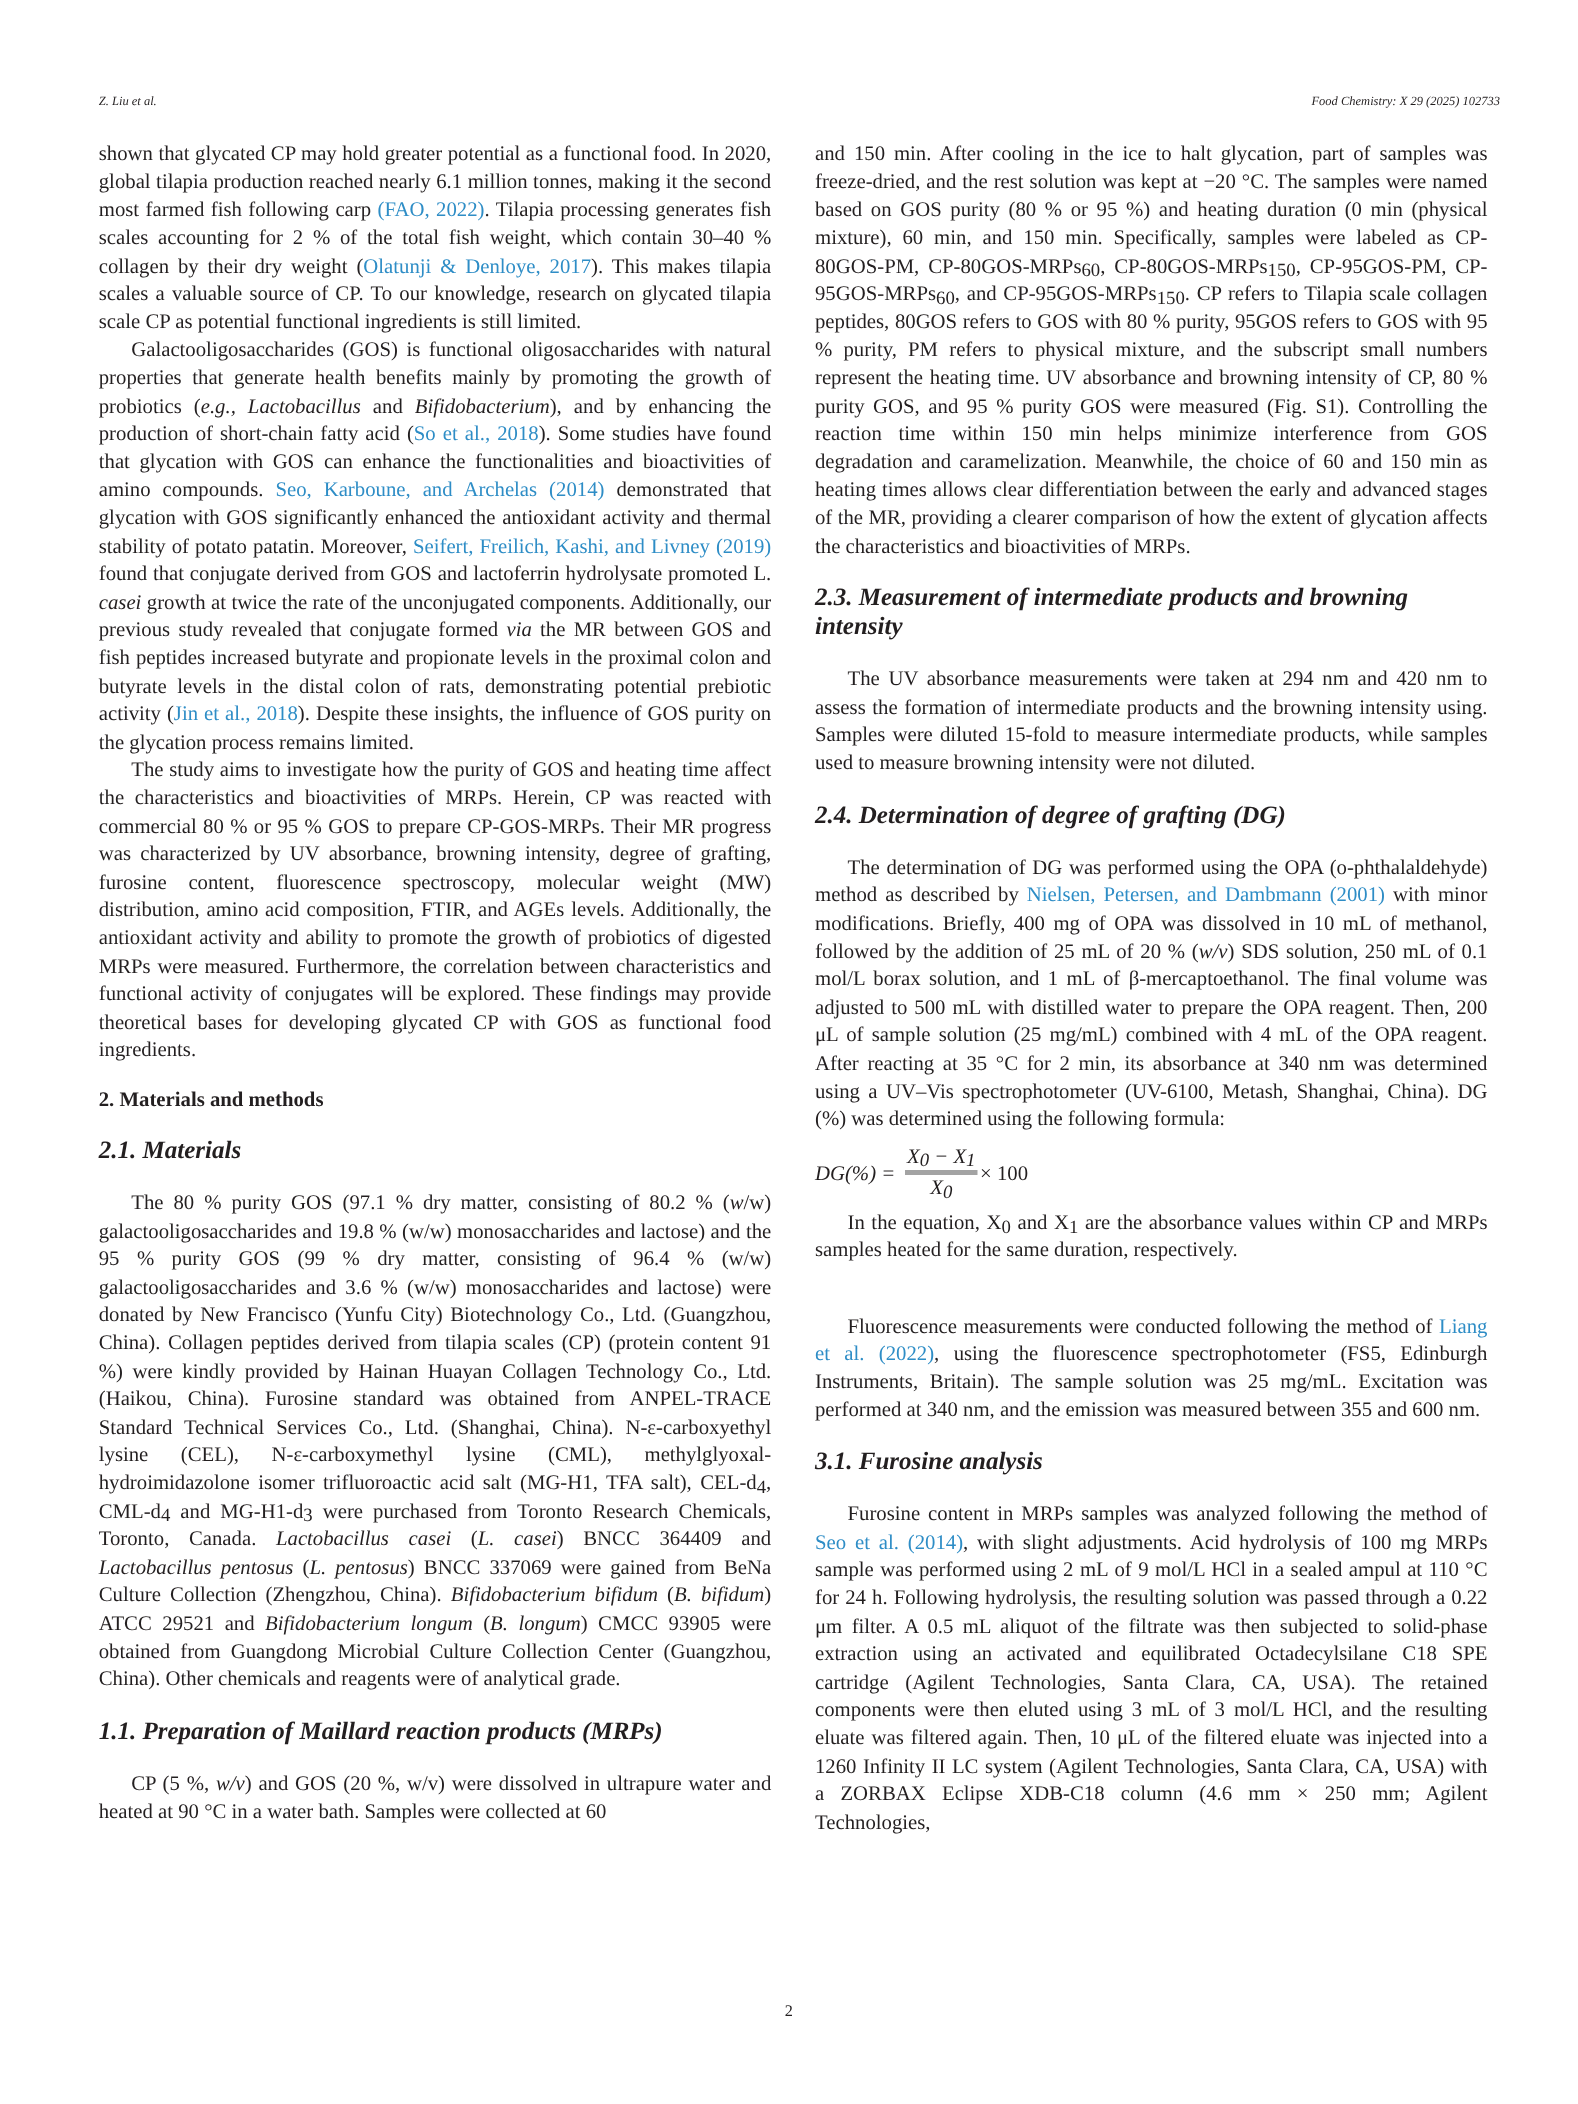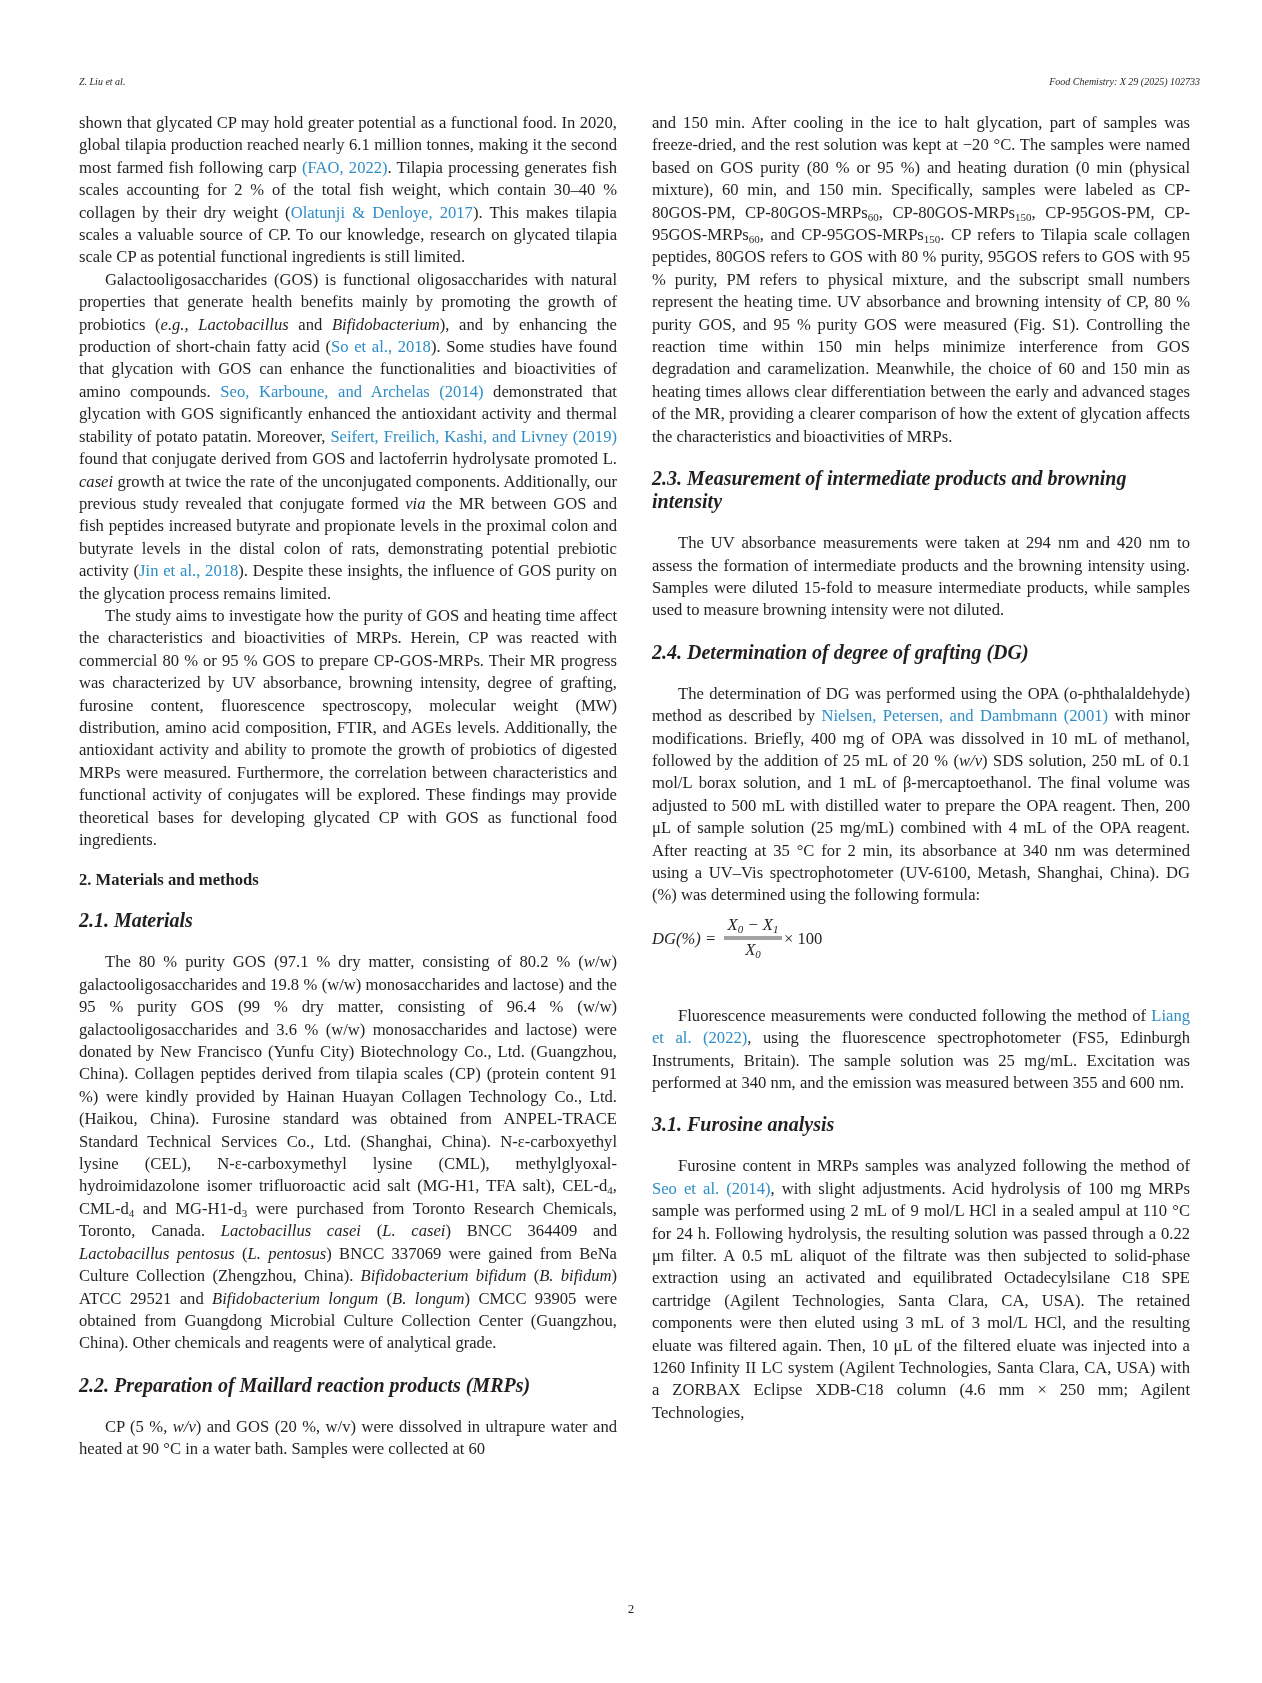--- a/index.html
+++ b/index.html
@@ -10,21 +10,21 @@
   .rh-right { right:62px; }
   .col { position:absolute; top:112px; width:538px; }
   .col-left { left:79px; }
   .col-right { left:652px; }
   p { margin:0; font-size:16.6px; line-height:22.4px; text-align:justify; hyphens:manual; }
   p.indent { text-indent:26px; }
   .sec-head { font-weight:bold; font-size:16.6px; margin:0; }
   .sub-head { font-style:italic; font-size:20px; margin:0; }
   .link { color:#2e8dc6; }
   i { font-style:italic; }
-  sub { font-size:11px; vertical-align:-3px; line-height:0; }
+  sub { font-size:15px; vertical-align:-3px; line-height:0; }
   .formula { position:relative; height:52px; font-size:16.6px; }
   .formula .lhs { position:absolute; left:0; top:14px; font-style:italic; }
   .formula .frac { position:absolute; left:72px; top:0; text-align:center; width:58px; }
   .formula .num { display:block; font-style:italic; border-bottom:4px solid #a3a3a3; padding-bottom:1px; line-height:20px; }
   .formula .den { display:block; font-style:italic; line-height:20px; }
   .formula .rhs { position:absolute; left:132px; top:14px; }
   .page-num { position:absolute; top:1601px; left:0; width:1262px; text-align:center; font-size:13px; }
 </style>
 </head>
 <body>
@@ -41,21 +41,21 @@
 
   <div style="height:19px"></div>
   <h2 class="sec-head">2.  Materials and methods</h2>
   <div style="height:19px"></div>
   <h3 class="sub-head">2.1.  Materials</h3>
   <div style="height:19px"></div>
 
   <p class="indent"><span>The 80 % purity GOS (97.1 % dry matter, consisting of 80.2 % (</span><i>w</i><span>/w) galactooligosaccharides and 19.8 % (w/w) monosaccharides and lactose) and the 95 % purity GOS (99 % dry matter, consisting of 96.4 % (w/w) galactooligosaccharides and 3.6 % (w/w) monosaccharides and lactose) were donated by New Francisco (Yunfu City) Biotechnology Co., Ltd. (Guangzhou, China). Collagen peptides derived from tilapia scales (CP) (protein content 91 %) were kindly provided by Hainan Huayan Collagen Technology Co., Ltd. (Haikou, China). Furosine standard was obtained from ANPEL-TRACE Standard Technical Services Co., Ltd. (Shanghai, China). N-ε-carboxyethyl lysine (CEL), N-ε-carboxymethyl lysine (CML), methylglyoxal-hydroimidazolone isomer trifluoroactic acid salt (MG-H1, TFA salt), CEL-d</span><sub>4</sub><span>, CML-d</span><sub>4</sub><span> and MG-H1-d</span><sub>3</sub><span> were pur­chased from Toronto Research Chemicals, Toronto, Canada. </span><i>Lactoba­cillus casei</i><span> (</span><i>L. casei</i><span>) BNCC 364409 and </span><i>Lactobacillus pentosus</i><span> (</span><i>L. pentosus</i><span>) BNCC 337069 were gained from BeNa Culture Collection (Zhengzhou, China). </span><i>Bifidobacterium bifidum</i><span> (</span><i>B. bifidum</i><span>) ATCC 29521 and </span><i>Bifido­bacterium longum</i><span> (</span><i>B. longum</i><span>) CMCC 93905 were obtained from Guang­dong Microbial Culture Collection Center (Guangzhou, China). Other chemicals and reagents were of analytical grade.</span></p>
 
   <div style="height:19px"></div>
-  <h3 class="sub-head">2.2.  Preparation of Maillard reaction products (MRPs)</h3>
+  <h3 class="sub-head">1.1.  Preparation of Maillard reaction products (MRPs)</h3>
   <div style="height:19px"></div>
 
   <p class="indent"><span>CP (5 %, </span><i>w/v</i><span>) and GOS (20 %, w/v) were dissolved in ultrapure water and heated at 90 °C in a water bath. Samples were collected at 60</span></p>
 </div>
 
 <div class="col col-right">
   <p><span>and 150 min. After cooling in the ice to halt glycation, part of samples was freeze-dried, and the rest solution was kept at −20 °C. The samples were named based on GOS purity (80 % or 95 %) and heating duration (0 min (physical mixture), 60 min, and 150 min. Specifically, samples were labeled as CP-80GOS-PM, CP-80GOS-MRPs</span><sub>60</sub><span>, CP-80GOS-MRPs</span><sub>150</sub><span>, CP-95GOS-PM, CP-95GOS-MRPs</span><sub>60</sub><span>, and CP-95GOS-MRPs</span><sub>150</sub><span>. CP refers to Tilapia scale collagen peptides, 80GOS refers to GOS with 80 % pu­rity, 95GOS refers to GOS with 95 % purity, PM refers to physical mixture, and the subscript small numbers represent the heating time. UV absorbance and browning intensity of CP, 80 % purity GOS, and 95 % purity GOS were measured (Fig. S1). Controlling the reaction time within 150 min helps minimize interference from GOS degradation and caramelization. Meanwhile, the choice of 60 and 150 min as heating times allows clear differentiation between the early and advanced stages of the MR, providing a clearer comparison of how the extent of glycation affects the characteristics and bioactivities of MRPs.</span></p>
 
   <div style="height:19px"></div>
   <h3 class="sub-head">2.3.  Measurement of intermediate products and browning intensity</h3>
@@ -70,20 +70,21 @@
   <div style="height:8px"></div>
   <div class="formula">
     <span class="lhs">DG(%) =</span>
     <span class="frac">
       <span class="num"><span>X</span><sub>0</sub><span> − X</span><sub>1</sub></span>
       <span class="den"><span>X</span><sub>0</sub></span>
     </span>
     <span class="rhs">× 100</span>
   </div>
 
+  <p class="indent"><span>In the equation, X</span><sub>0</sub><span> and X</span><sub>1</sub><span> are the absorbance values within CP and MRPs samples heated for the same duration, respectively.</span></p>
 
   <div style="height:19px"></div>
   <div style="height:19px"></div>
   <p class="indent"><span>Fluorescence measurements were conducted following the method of </span><a class="link">Liang et al. (2022)</a><span>, using the fluorescence spectrophotometer (FS5, Edinburgh Instruments, Britain). The sample solution was 25 mg/mL. Excitation was performed at 340 nm, and the emission was measured between 355 and 600 nm.</span></p>
 
   <div style="height:19px"></div>
   <h3 class="sub-head">3.1.  Furosine analysis</h3>
   <div style="height:19px"></div>
   <p class="indent"><span>Furosine content in MRPs samples was analyzed following the method of </span><a class="link">Seo et al. (2014)</a><span>, with slight adjustments. Acid hydrolysis of 100 mg MRPs sample was performed using 2 mL of 9 mol/L HCl in a sealed ampul at 110 °C for 24 h. Following hydrolysis, the resulting solution was passed through a 0.22 μm filter. A 0.5 mL aliquot of the filtrate was then subjected to solid-phase extraction using an activated and equilibrated Octadecylsilane C18 SPE cartridge (Agilent Technolo­gies, Santa Clara, CA, USA). The retained components were then eluted using 3 mL of 3 mol/L HCl, and the resulting eluate was filtered again. Then, 10 μL of the filtered eluate was injected into a 1260 Infinity II LC system (Agilent Technologies, Santa Clara, CA, USA) with a ZORBAX Eclipse XDB-C18 column (4.6 mm × 250 mm; Agilent Technologies,</span></p>
 </div>

